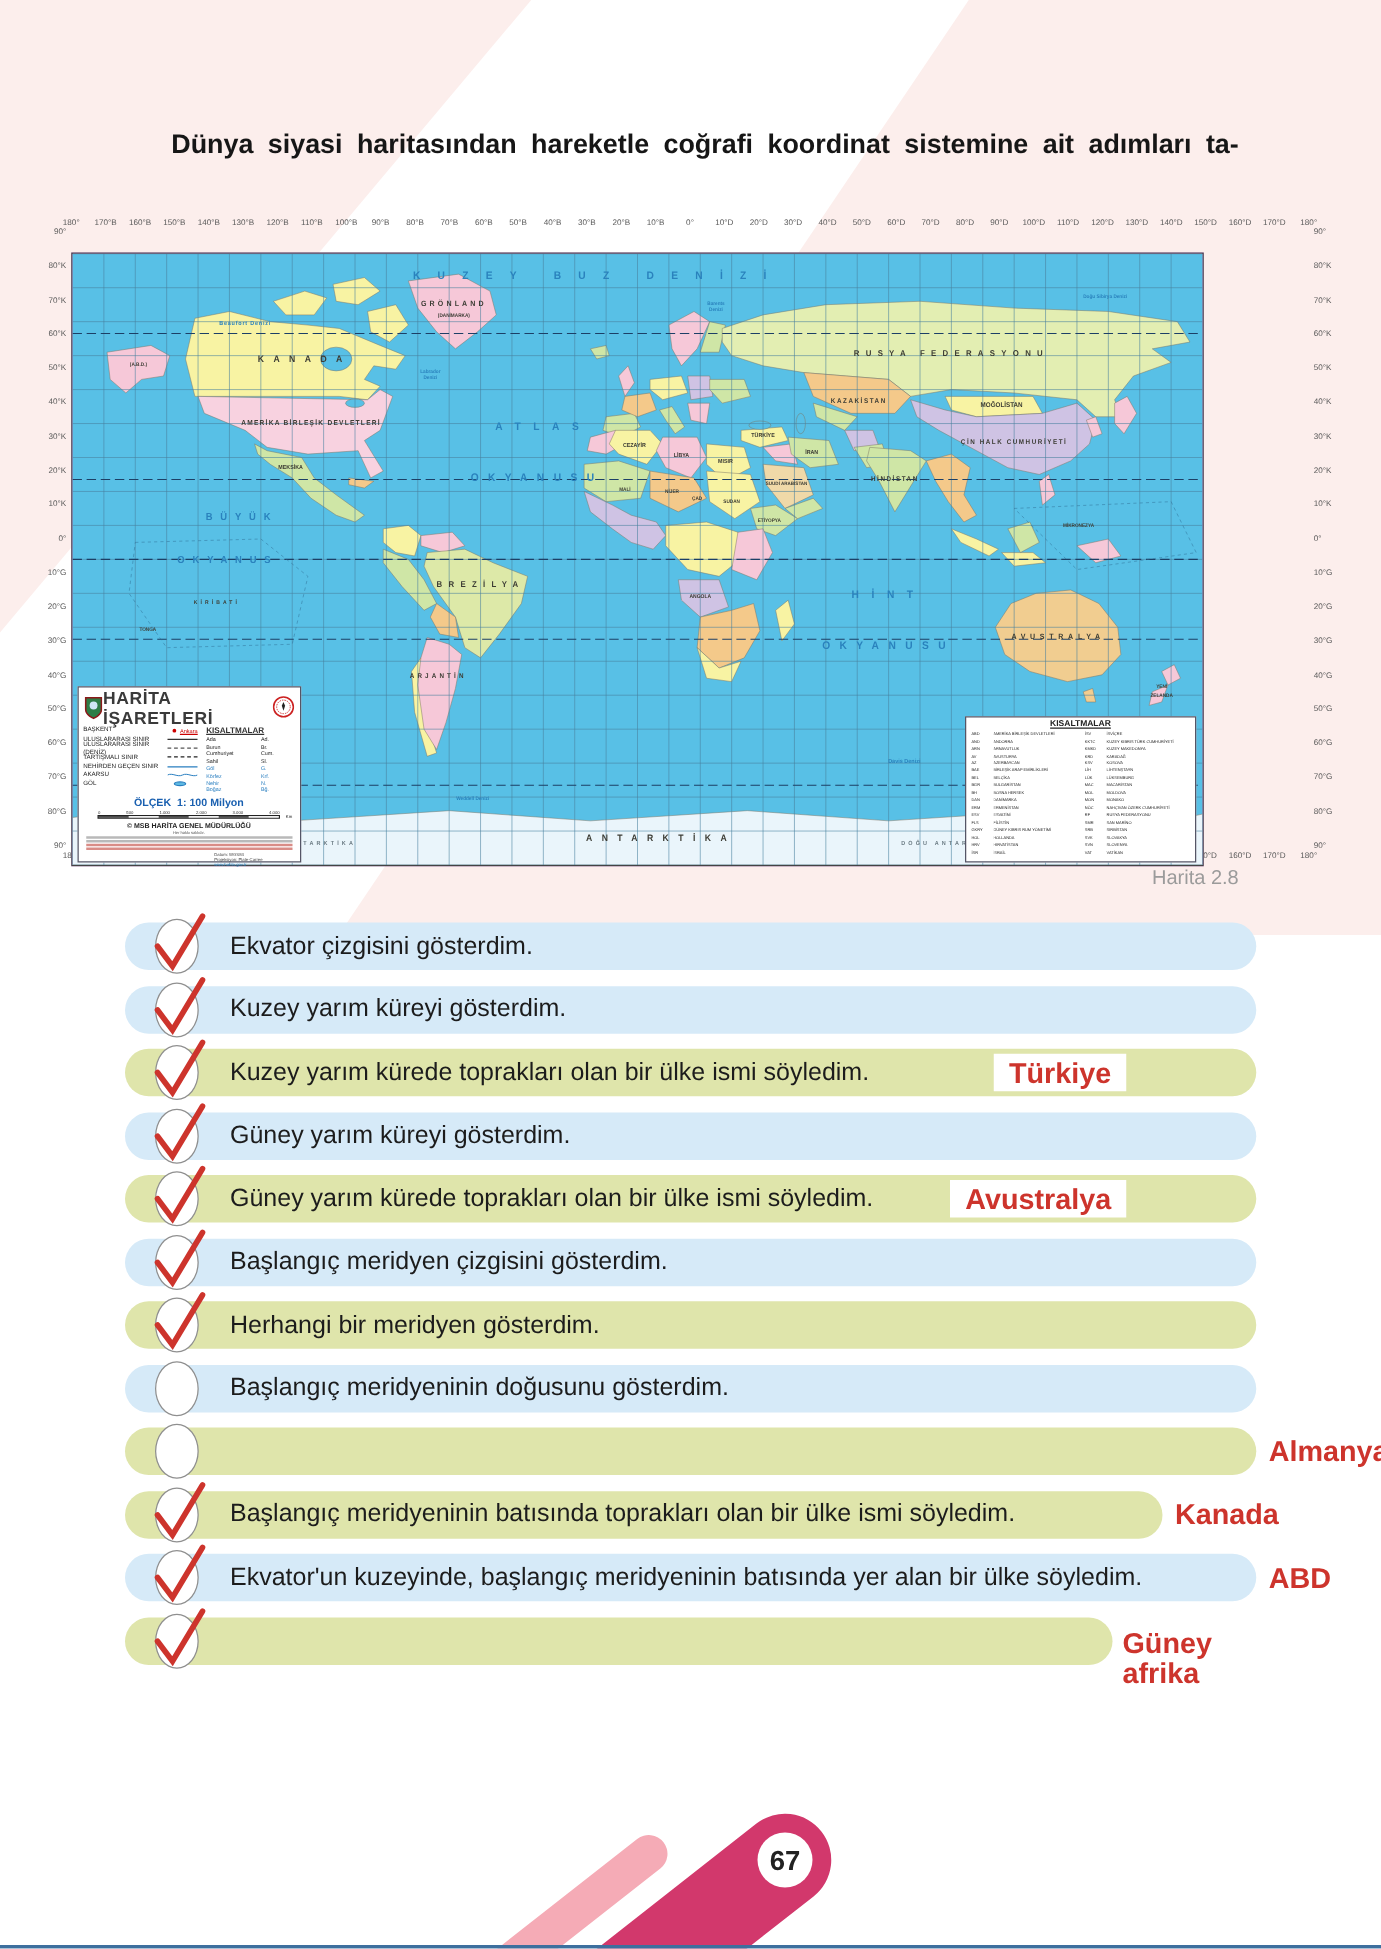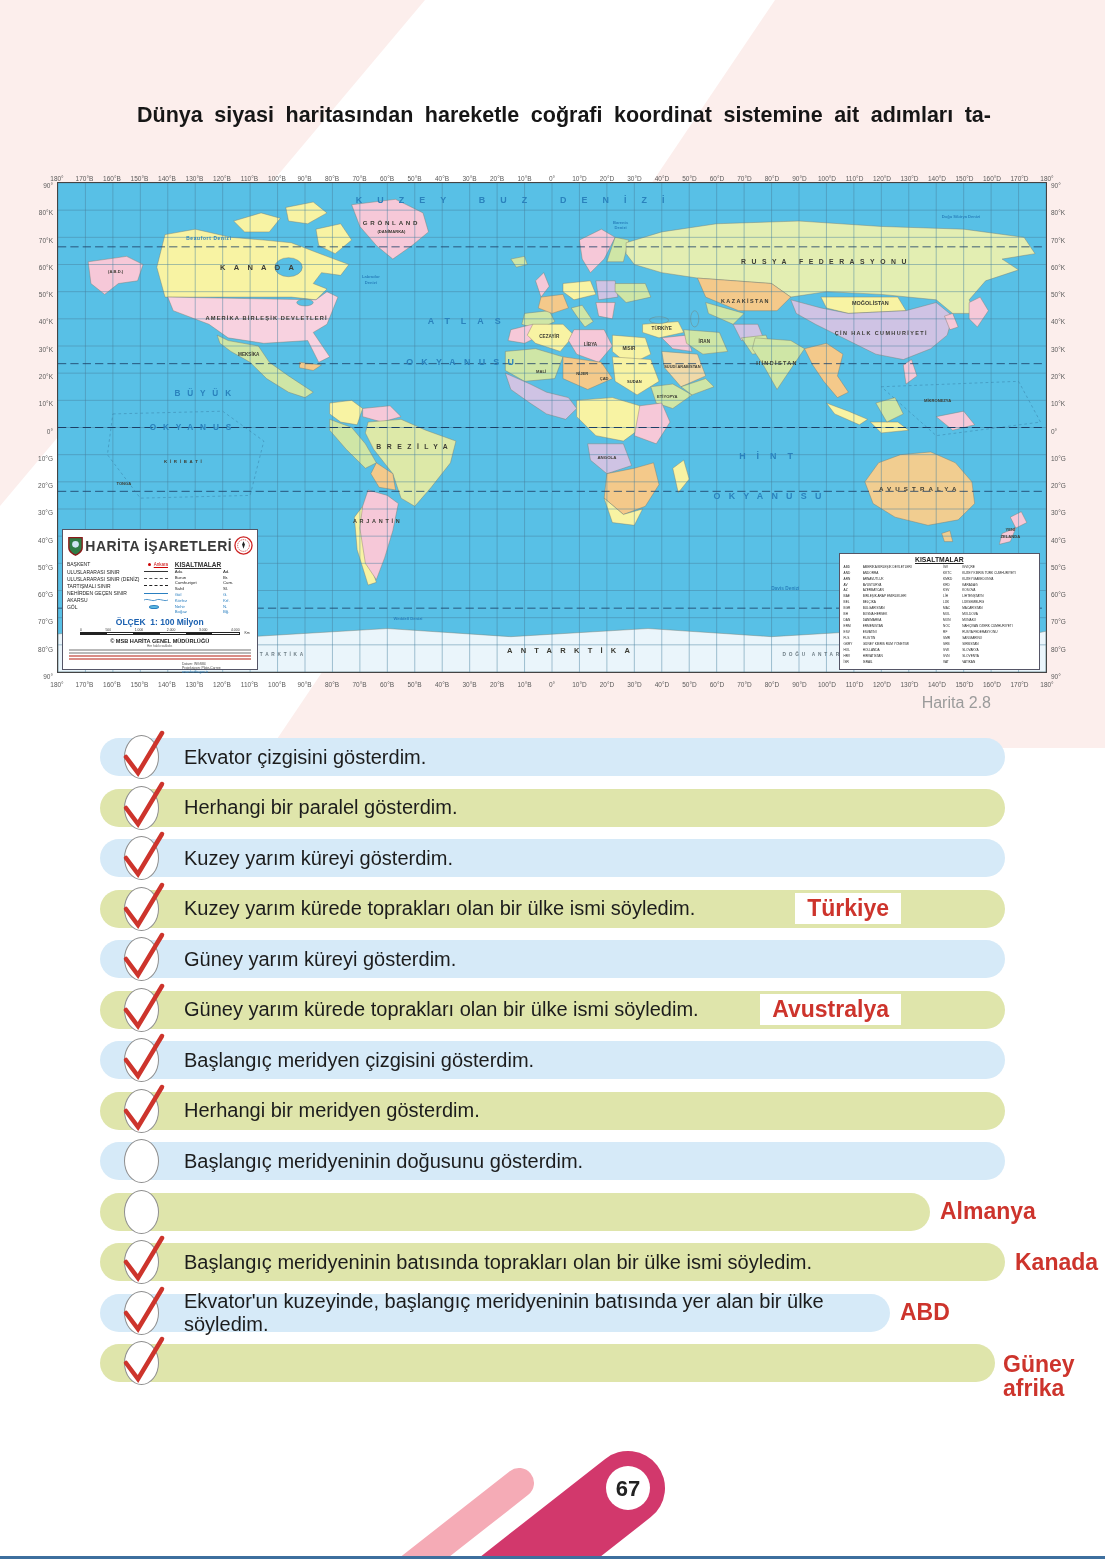--- a/index.html
+++ b/index.html
@@ -10,21 +10,21 @@
   
   .deco { position:absolute; left:0; top:0; width:1105px; height:1559px; z-index:0; }
 
   
   .instruction { position:absolute; left:113px; top:101px; width:878px; z-index:3;
     font-size:21.5px; font-weight:bold; color:#161616; line-height:1.32; }
   .instruction .l1 { text-align:justify; text-align-last:justify; text-indent:24px; }
   .instruction .l2 { text-align:left; }
 
   
-  .map-frame { position:absolute; left:57px; top:182px; width:990px; height:491px;
+  .map-frame { position:absolute; left:57px; top:202px; width:906px; height:491px;
     border:1px solid #444; background:#f0abfc; z-index:2; }
   .map-frame svg.world { position:absolute; left:0; top:0; width:100%; height:100%; }
   #axis-layer span { position:absolute; font-size:6.5px; color:#5a5a5a; z-index:2; white-space:nowrap; }
 
   svg.world text { font-family:"Liberation Sans", sans-serif; }
   svg.world .lo { fill:#2a82bd; font-weight:bold; text-anchor:middle; }
   svg.world .lc { fill:#3c3c34; font-weight:bold; text-anchor:middle; }
   svg.world .lg { fill:#6d7d85; font-weight:bold; text-anchor:middle; }
   svg.world path.land, svg.world ellipse.land { stroke:#7c7665; stroke-width:0.3; }
 
@@ -699,29 +699,20 @@
     <div class="row">
       <div class="pill blue">
         <span class="circle"></span>
         <span class="rowtext">Ekvator çizgisini gösterdim.</span>
       <svg class="checkmark" viewBox="0 0 56 58">
             <polyline points="12,32 24,48 48,8" fill="none" stroke="#cd342c" stroke-width="4.5" stroke-linecap="round"></polyline>
           </svg>
         </div>
     </div>
 
-    <div class="row">
-      <div class="pill green">
-        <span class="circle"></span>
-        <span class="rowtext">Herhangi bir paralel gösterdim.</span>
-      <svg class="checkmark" viewBox="0 0 56 58">
-            <polyline points="12,32 24,48 48,8" fill="none" stroke="#cd342c" stroke-width="4.5" stroke-linecap="round"></polyline>
-          </svg>
-        </div>
-    </div>
 
     <div class="row">
       <div class="pill blue">
         <span class="circle"></span>
         <span class="rowtext">Kuzey yarım küreyi gösterdim.</span>
       <svg class="checkmark" viewBox="0 0 56 58">
             <polyline points="12,32 24,48 48,8" fill="none" stroke="#cd342c" stroke-width="4.5" stroke-linecap="round"></polyline>
           </svg>
         </div>
     </div>

